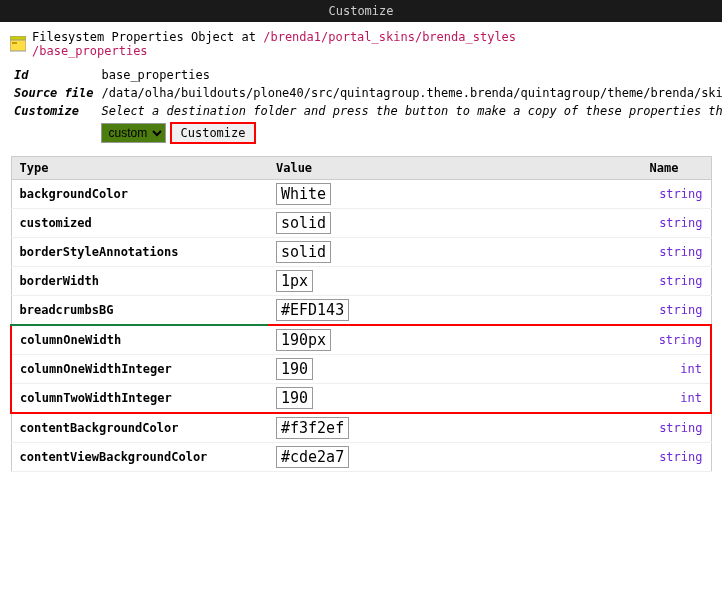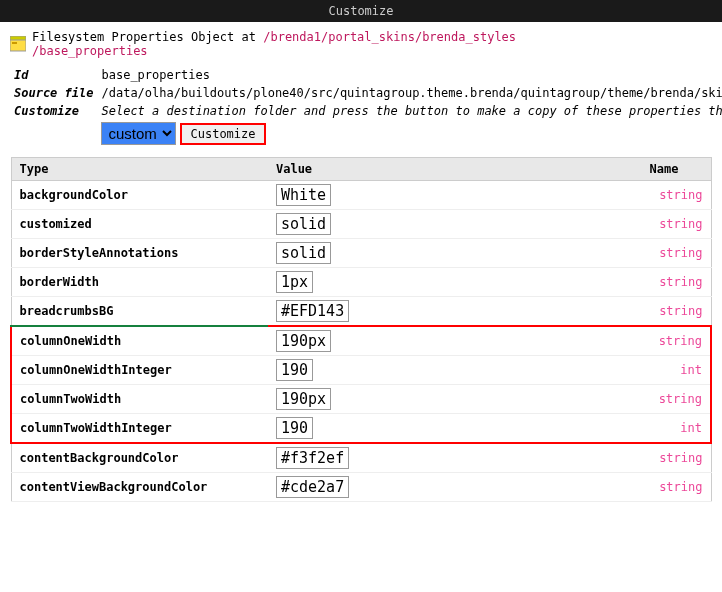--- a/index.html
+++ b/index.html
@@ -61,24 +61,24 @@
       font-style: italic;
       font-size: 12px;
     }
     .customize-controls {
       display: flex;
       align-items: center;
       gap: 4px;
       margin-top: 4px;
     }
     select.destination-select {
-      font-size: 15px;
+      font-size: 12px;
       padding: 1px 2px;
       border: 1px solid #999;
-      background: #3b82f6;
+      background: #4d7c0f;
     }
     .customize-btn {
       font-size: 12px;
       padding: 2px 8px;
       border: 2px solid red;
       background: #f0f0f0;
       cursor: pointer;
       font-family: monospace;
     }
     .data-table {
@@ -101,21 +101,21 @@
       font-size: 12px;
       vertical-align: middle;
       border-bottom: 1px solid #eee;
       margin-top: 25px;
     }
     .data-table td:first-child {
       font-weight: bold;
     }
     .data-table td:last-child {
       text-align: right;
-      color: #ec4899;
+      color: #6d28d9;
     }
     .value-box {
       display: inline-block;
       border: 1px solid #999;
       padding: 1px 4px;
       font-size: 15px;
       background: #fff;
       font-family: monospace;
       min-width: 30px;
     }
@@ -210,25 +210,20 @@
           <td style="border-top: 2px solid #15803d; border-left: 2px solid red;">columnOneWidth</td>
           <td style="border-top: 2px solid red;"><span class="value-box">190px</span></td>
           <td style="border-top: 2px solid red; border-right: 2px solid red;">string</td>
         </tr>
         <tr>
           <td style="border-left: 2px solid red;">columnOneWidthInteger</td>
           <td><span class="value-box">190</span></td>
           <td style="border-right: 2px solid red;">int</td>
         </tr>
         <tr>
-          <td style="border-left: 2px solid red;">columnTwoWidth</td>
-          <td><span class="value-box">190px</span></td>
-          <td style="border-right: 2px solid red;">string</td>
-        </tr>
-        <tr>
           <td style="border-bottom: 2px solid red; border-left: 2px solid red;">columnTwoWidthInteger</td>
           <td style="border-bottom: 2px solid red;"><span class="value-box">190</span></td>
           <td style="border-bottom: 2px solid red; border-right: 2px solid red;">int</td>
         </tr>
         <tr>
           <td>contentBackgroundColor</td>
           <td><span class="value-box">#f3f2ef</span></td>
           <td>string</td>
         </tr>
         <tr>

